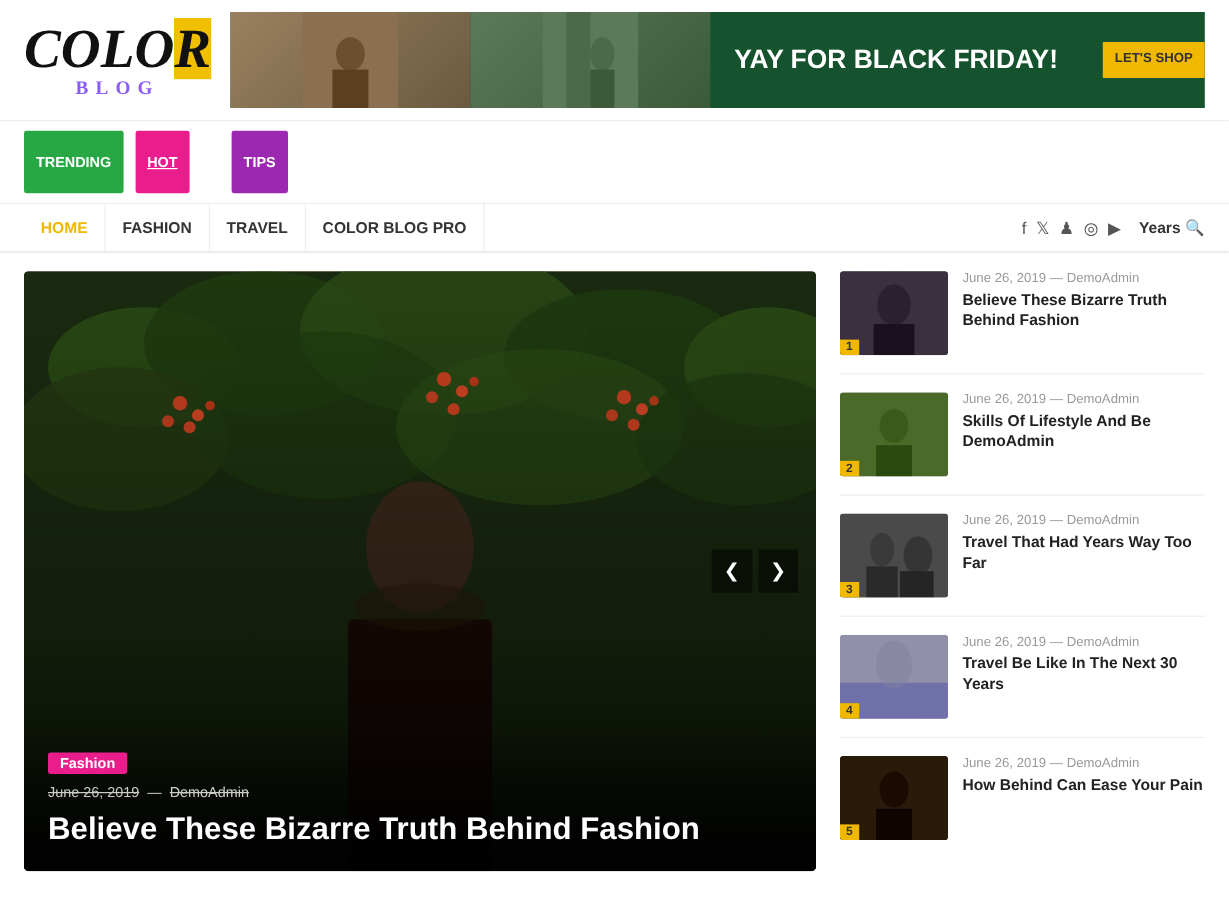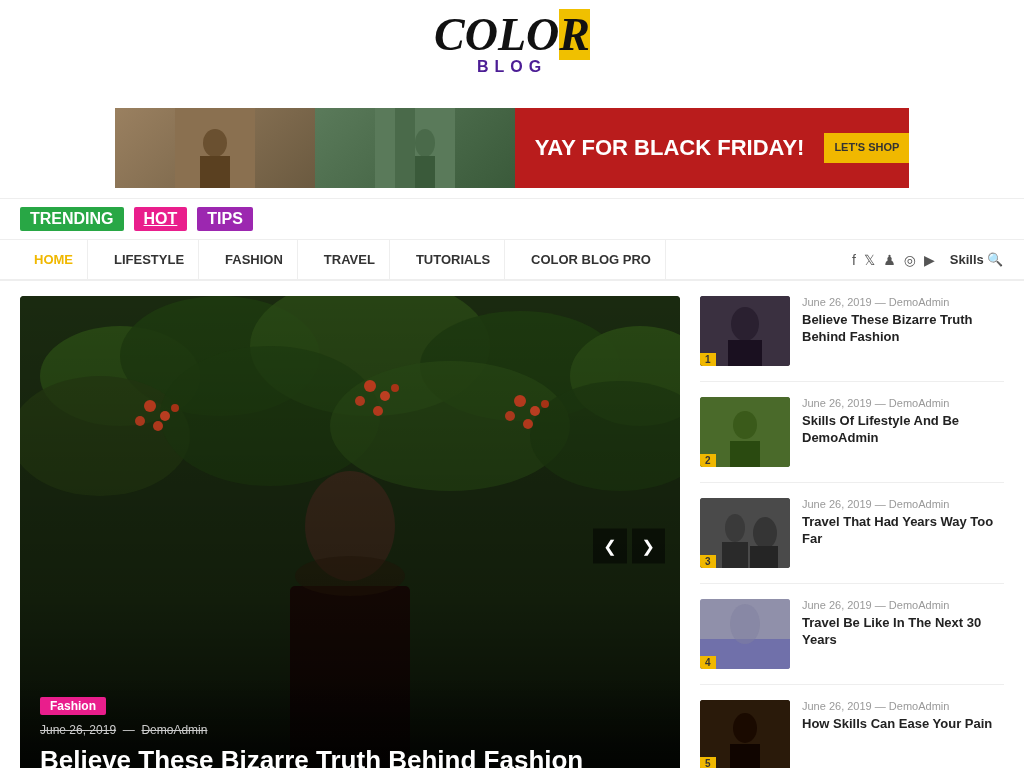--- a/index.html
+++ b/index.html
@@ -1,43 +1,43 @@
 <!DOCTYPE html>
 <html><head>
   <meta charset="utf-8">
   <style>
     * { box-sizing: border-box; margin: 0; padding: 0; }
     body { font-family: Arial, sans-serif; background: #fff; color: #333; font-size: 14px; }
 
     
-    .header { display: flex; align-items: center; padding: 10px 20px; border-bottom: 1px solid #eee; gap: 32px; flex-direction: column; }
+    .header { display: flex; align-items: center; padding: 10px 20px; border-bottom: 1px solid #eee; gap: 16px; }
     .logo { flex: 0 0 auto; }
     .logo-color { font-size: 48px; font-weight: 900; font-style: italic; font-family: Georgia, serif; color: #111; line-height: 1; position: relative; display: inline-block; }
     .logo-color span { color: #f0c000; }
-    .logo-blog { font-size: 16px; font-weight: bold; letter-spacing: 6px; color: #4c1d95; display: block; text-align: center; }
-    .header-banner { flex: 1; background: #b91c1c; display: flex; align-items: center; height: 80px; overflow: hidden; position: relative; }
+    .logo-blog { font-size: 16px; font-weight: bold; letter-spacing: 6px; color: #8b5cf6; display: block; text-align: center; font-family: Liberation Serif, serif; }
+    .header-banner { flex: 1; background: #14532d; display: flex; align-items: center; height: 80px; overflow: hidden; position: relative; }
     .banner-images { display: flex; height: 80px; }
     .banner-img-placeholder { width: 200px; height: 80px; background: linear-gradient(135deg, #888 0%, #555 50%, #777 100%); display: flex; align-items: center; justify-content: center; overflow: hidden; }
     .banner-img-placeholder.img1 { background: linear-gradient(135deg, #9a8060 0%, #6b5a40 100%); }
     .banner-img-placeholder.img2 { background: linear-gradient(135deg, #5a7a5a 0%, #3a5a3a 100%); }
     .banner-text-area { flex: 1; padding: 10px 20px; color: white; }
     .banner-title { font-size: 22px; font-weight: 900; text-transform: uppercase; }
     .banner-sub { font-size: 11px; color: #ccc; margin-top: 4px; }
     .banner-btn { background: #f0b800; color: #333; font-weight: bold; font-size: 11px; padding: 8px 10px; text-align: center; line-height: 1.2; display: flex; align-items: center; justify-content: center; min-width: 55px; text-transform: uppercase; cursor: pointer; }
 
     
     .tag-bar { display: flex; align-items: center; padding: 8px 20px; gap: 10px; }
-    .tag { padding: 3px 10px; font-size: 16px; font-weight: bold; color: white; border-radius: 2px; }
+    .tag { padding: 19px 10px; font-size: 12px; font-weight: bold; color: white; border-radius: 2px; }
     .tag-trending { background: #28a745; }
     .tag-hot { background: #e91e8c; text-decoration: underline; }
-    .tag-tips { background: #9c27b0; }
+    .tag-tips { background: #9c27b0; margin-left: 25px; }
 
     
     .navbar { display: flex; align-items: center; padding: 0 20px; border-top: 1px solid #eee; border-bottom: 2px solid #eee; }
-    .nav-items { display: flex; flex: 1; gap: 12px; }
+    .nav-items { display: flex; flex: 1; }
     .nav-item { padding: 12px 14px; font-size: 13px; font-weight: bold; text-transform: uppercase; cursor: pointer; color: #333; border-right: 1px solid #eee; }
     .nav-item.active { color: #f0b800; }
     .nav-social { display: flex; gap: 8px; align-items: center; margin-left: 10px; color: #555; font-size: 14px; }
     .nav-social span { cursor: pointer; }
     .nav-search { margin-left: 15px; font-size: 13px; font-weight: bold; cursor: pointer; display: flex; align-items: center; gap: 4px; }
 
     
     .main { display: flex; padding: 15px 20px; gap: 20px; }
 
     
@@ -105,35 +105,33 @@
 
 <div class="tag-bar">
   <span class="tag tag-trending">TRENDING</span>
   <span class="tag tag-hot">HOT</span>
   <span class="tag tag-tips">TIPS</span>
 </div>
 
 <div class="navbar">
   <div class="nav-items">
     <div class="nav-item active" style="color: rgb(240, 184, 0);">HOME</div>
-    <div class="nav-item">LIFESTYLE</div>
     <div class="nav-item">FASHION</div>
     <div class="nav-item">TRAVEL</div>
-    <div class="nav-item">TUTORIALS</div>
     <div class="nav-item">COLOR BLOG PRO</div>
   </div>
   <div class="nav-social">
     <span>f</span>
     <span>𝕏</span>
     <span>♟</span>
     <span>◎</span>
     <span>▶</span>
   </div>
   <div class="nav-search">
-    <span>Skills</span>
+    <span>Years</span>
     <span>🔍</span>
   </div>
 </div>
 
 <div class="main">
 
   <div class="hero-slider">
     <div class="hero-img">
 
       <svg width="660" height="500" viewBox="0 0 660 500" style="position:absolute;inset:0;">
@@ -289,18 +287,18 @@
               <ellipse cx="45" cy="28" rx="12" ry="15" fill="#1a0a00"></ellipse>
               <rect x="30" y="44" width="30" height="26" fill="#100500"></rect>
             </svg>
         </div>
         <div class="thumb-num">5</div>
       </div>
       <div class="sidebar-content">
         <div class="sidebar-meta">
           <span>June 26, 2019</span> — <span>DemoAdmin</span>
         </div>
-        <div class="sidebar-title">How Skills Can Ease Your Pain</div>
+        <div class="sidebar-title">How Behind Can Ease Your Pain</div>
       </div>
     </div>
 
   </div>
 </div>
 
 </body></html>

